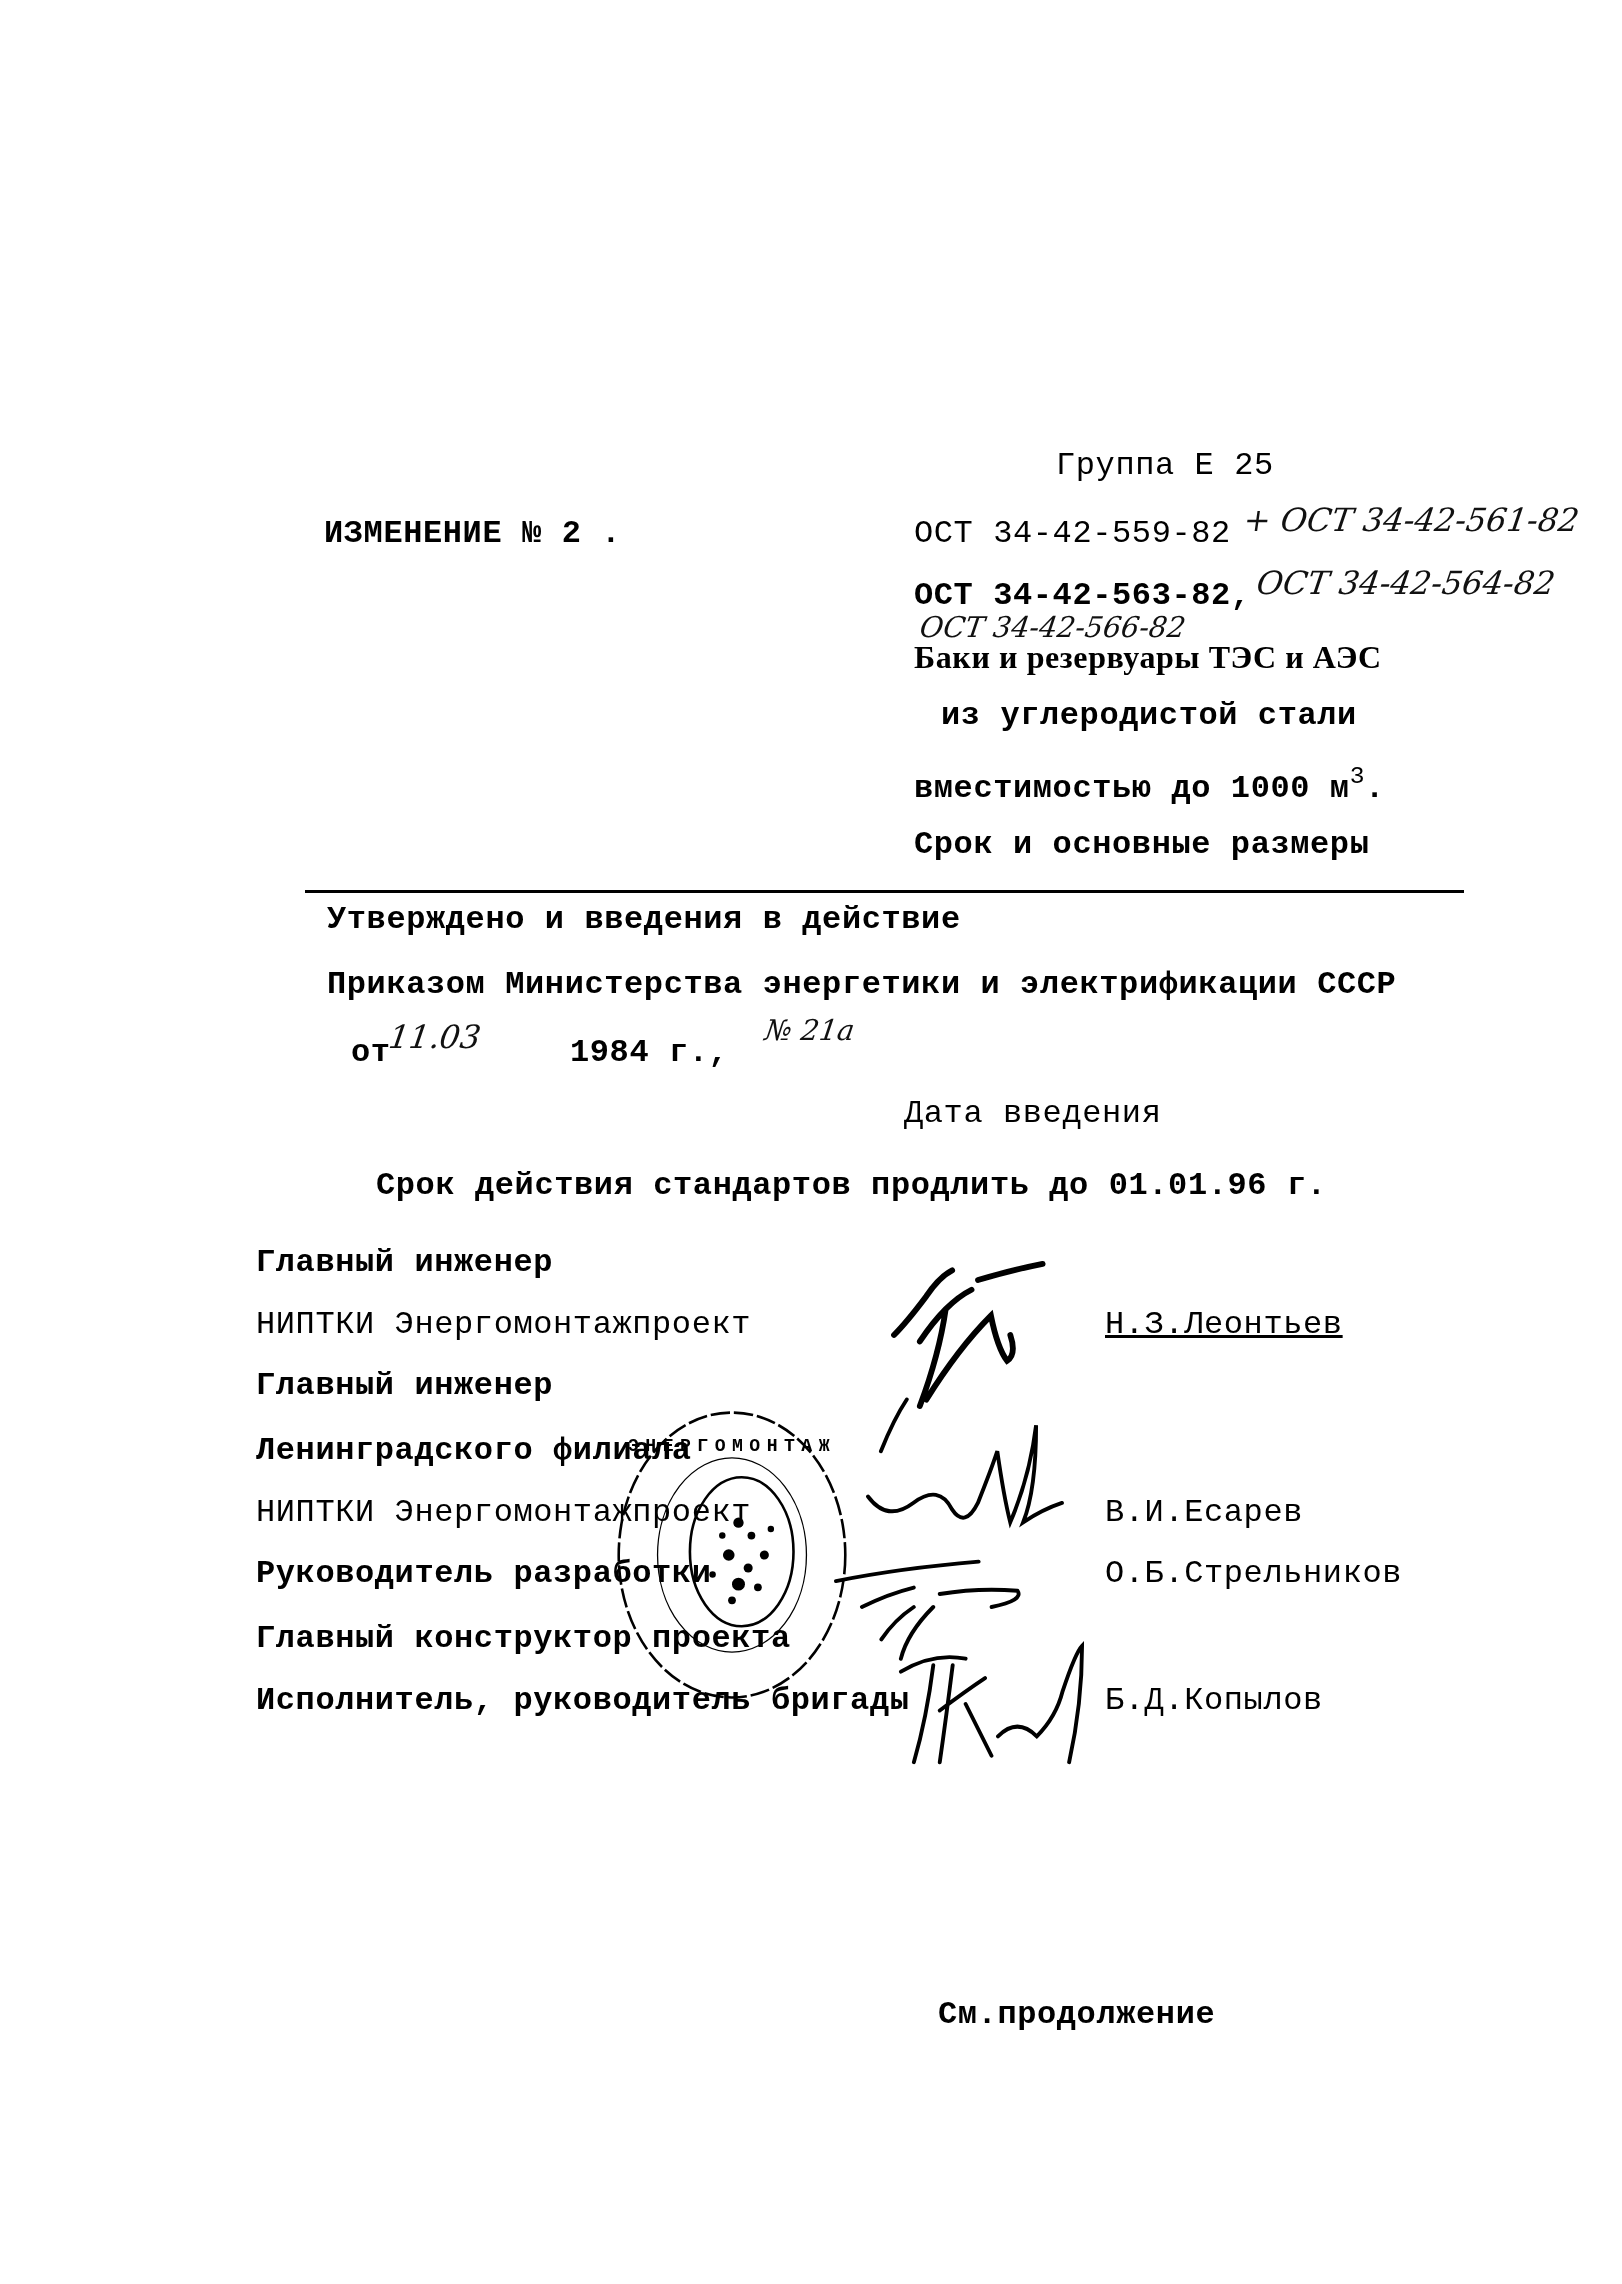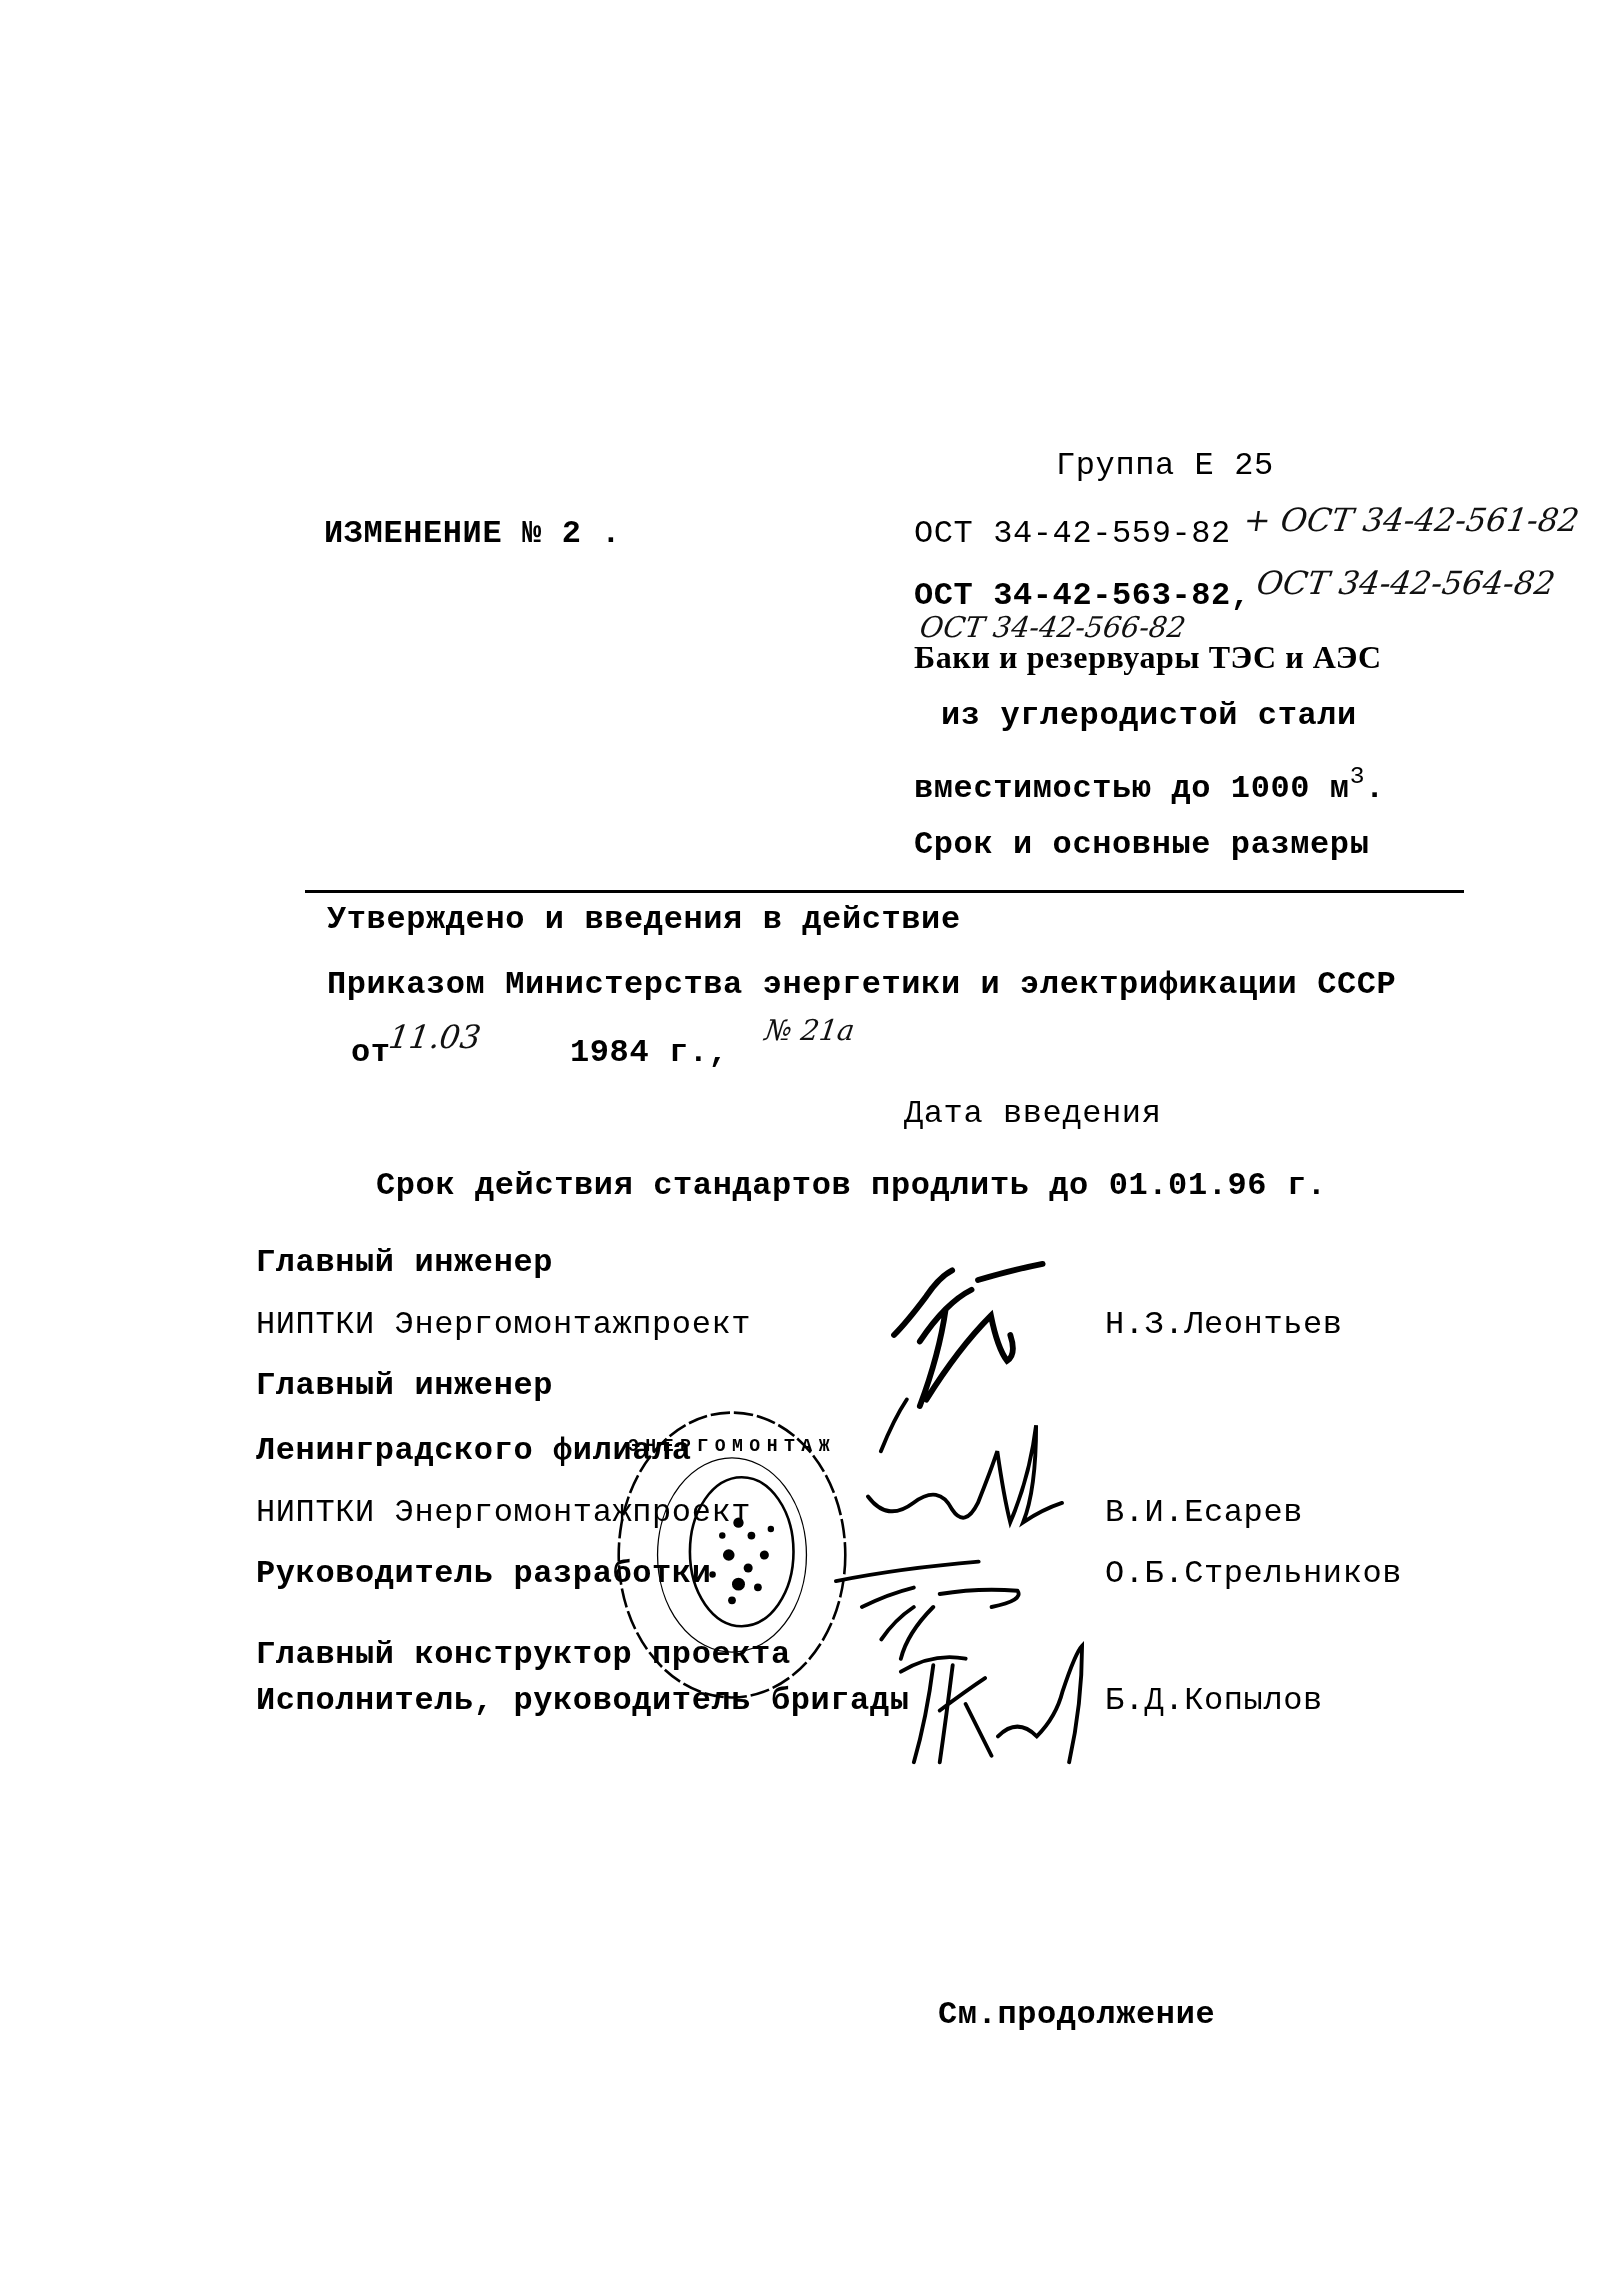--- a/index.html
+++ b/index.html
@@ -74,31 +74,31 @@
 <div class="hand" style="left:389px; top:1021px;">11.03</div>
 <div class="typed" style="left:570px; top:1037px;">1984 г.,</div>
 <div class="hand small" style="left:765px; top:1017px;">№ 21а</div>
 
 <div class="typed light" style="left:904px; top:1098px;">Дата введения</div>
 
 <div class="typed" style="left:376px; top:1170px;text-align:center;">Срок действия стандартов продлить до 01.01.96 г.</div>
 
 <div class="typed" style="left:256px; top:1247px;">Главный инженер</div>
 <div class="typed light" style="left:256px; top:1309px;">НИПТКИ Энергомонтажпроект</div>
-<div class="typed light" style="left:1105px; top:1309px;">Н.З.Леонтьев</div>
+<div class="typed light" style="left:1105px; top:1309px;text-decoration:underline;">Н.З.Леонтьев</div>
 
 <div class="typed" style="left:256px; top:1370px;">Главный инженер</div>
 <div class="typed" style="left:256px; top:1435px;">Ленинградского филиала</div>
 <div class="typed light" style="left:256px; top:1497px;">НИПТКИ Энергомонтажпроект</div>
 <div class="typed light" style="left:1105px; top:1497px;">В.И.Есарев</div>
 
 <div class="typed" style="left:256px; top:1558px;">Руководитель разработки</div>
 <div class="typed light" style="left:1105px; top:1558px;">О.Б.Стрельников</div>
 
-<div class="typed" style="left:256px; top:1623px;margin-top:16px;">Главный конструктор проекта</div>
+<div class="typed" style="left:256px; top:1623px;">Главный конструктор проекта</div>
 
 <div class="typed" style="left:256px; top:1685px;">Исполнитель, руководитель бригады</div>
 <div class="typed light" style="left:1105px; top:1685px;">Б.Д.Копылов</div>
 
 <svg class="sig" style="left:881px; top:1251px;" width="194" height="168" viewBox="0 0 300 260">
   <path d="M20 130 Q40 110 70 70 Q90 40 110 30 M60 140 Q80 110 100 90 Q120 70 140 60 M100 90 Q90 160 60 240 M70 230 Q120 150 170 100 Q180 150 195 170 Q210 160 200 130 M150 45 Q200 30 250 20" fill="none" stroke="#000" stroke-width="9" stroke-linecap="round"></path>
 </svg>
 
 <svg class="sig" style="left:842px; top:1393px;" width="233" height="194" viewBox="0 0 360 300">
   <path d="M60 90 Q80 40 100 10 M40 160 Q70 200 110 170 Q150 140 170 180 Q190 210 210 170 Q230 120 240 90 Q250 160 260 200 Q290 130 300 50 Q300 150 280 200 Q310 180 340 170" fill="none" stroke="#000" stroke-width="6" stroke-linecap="round"></path>

